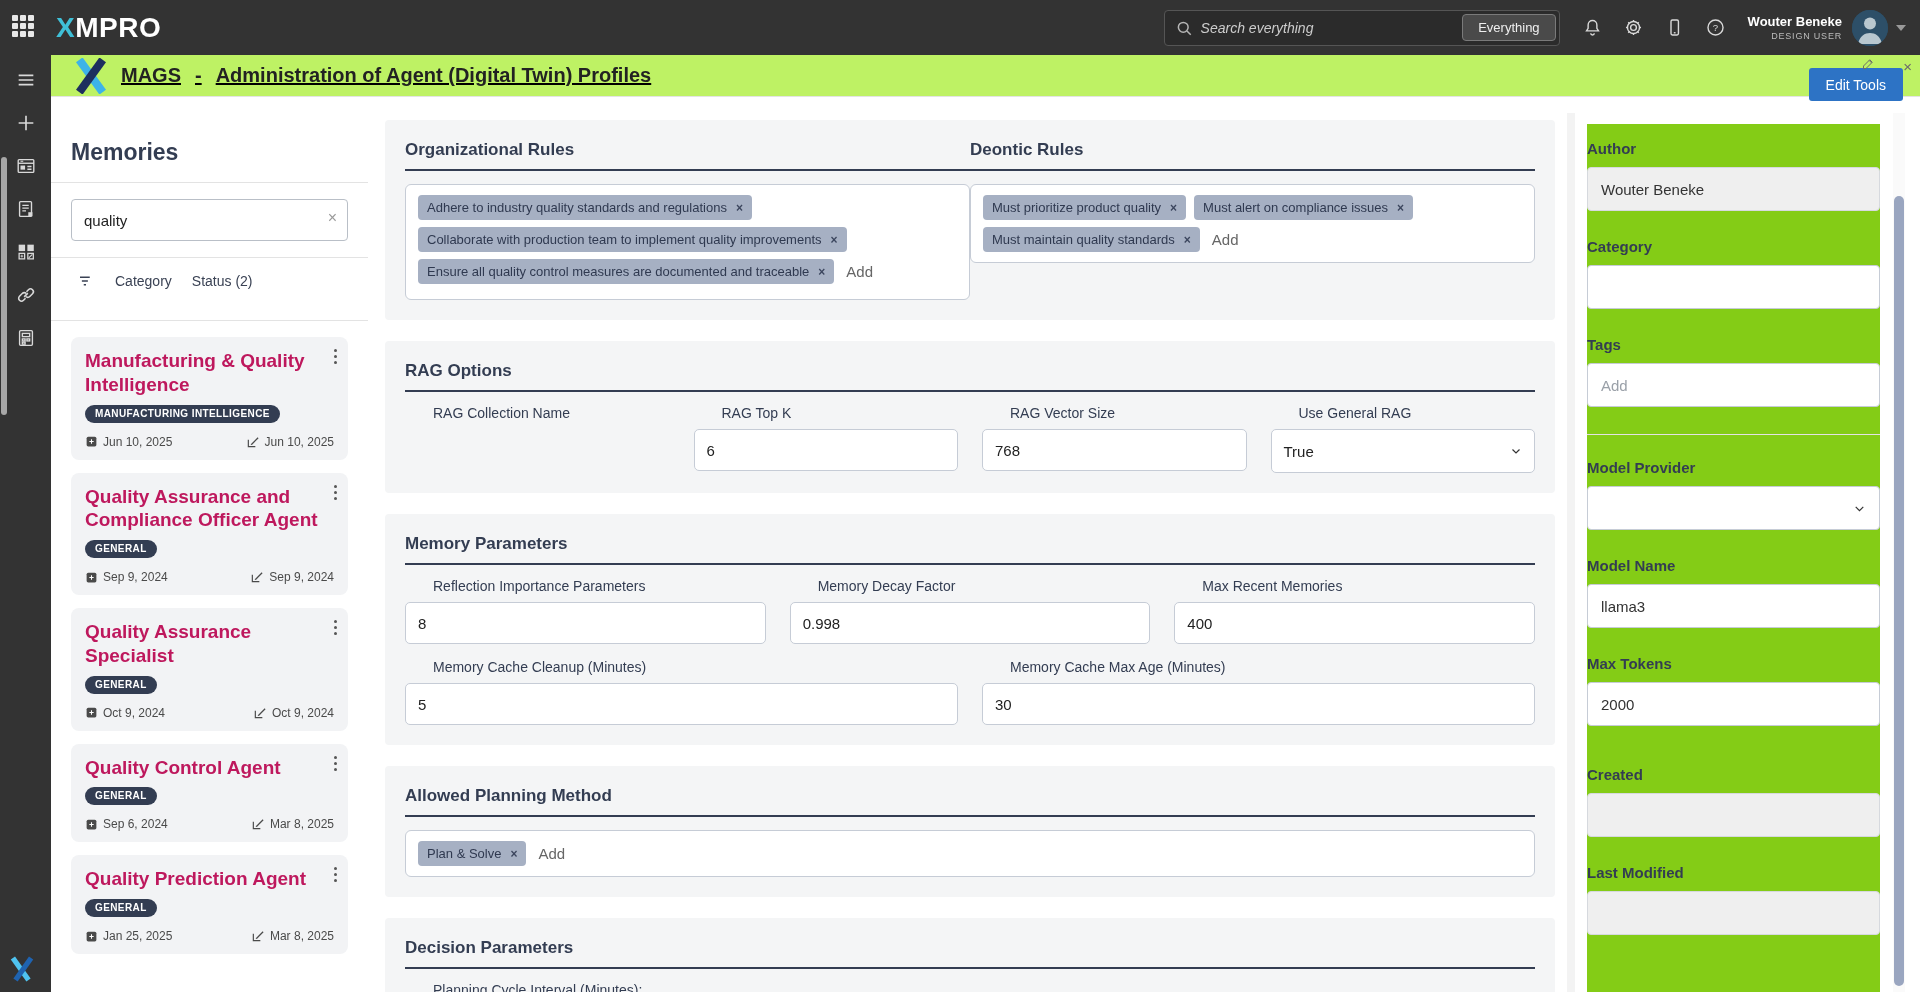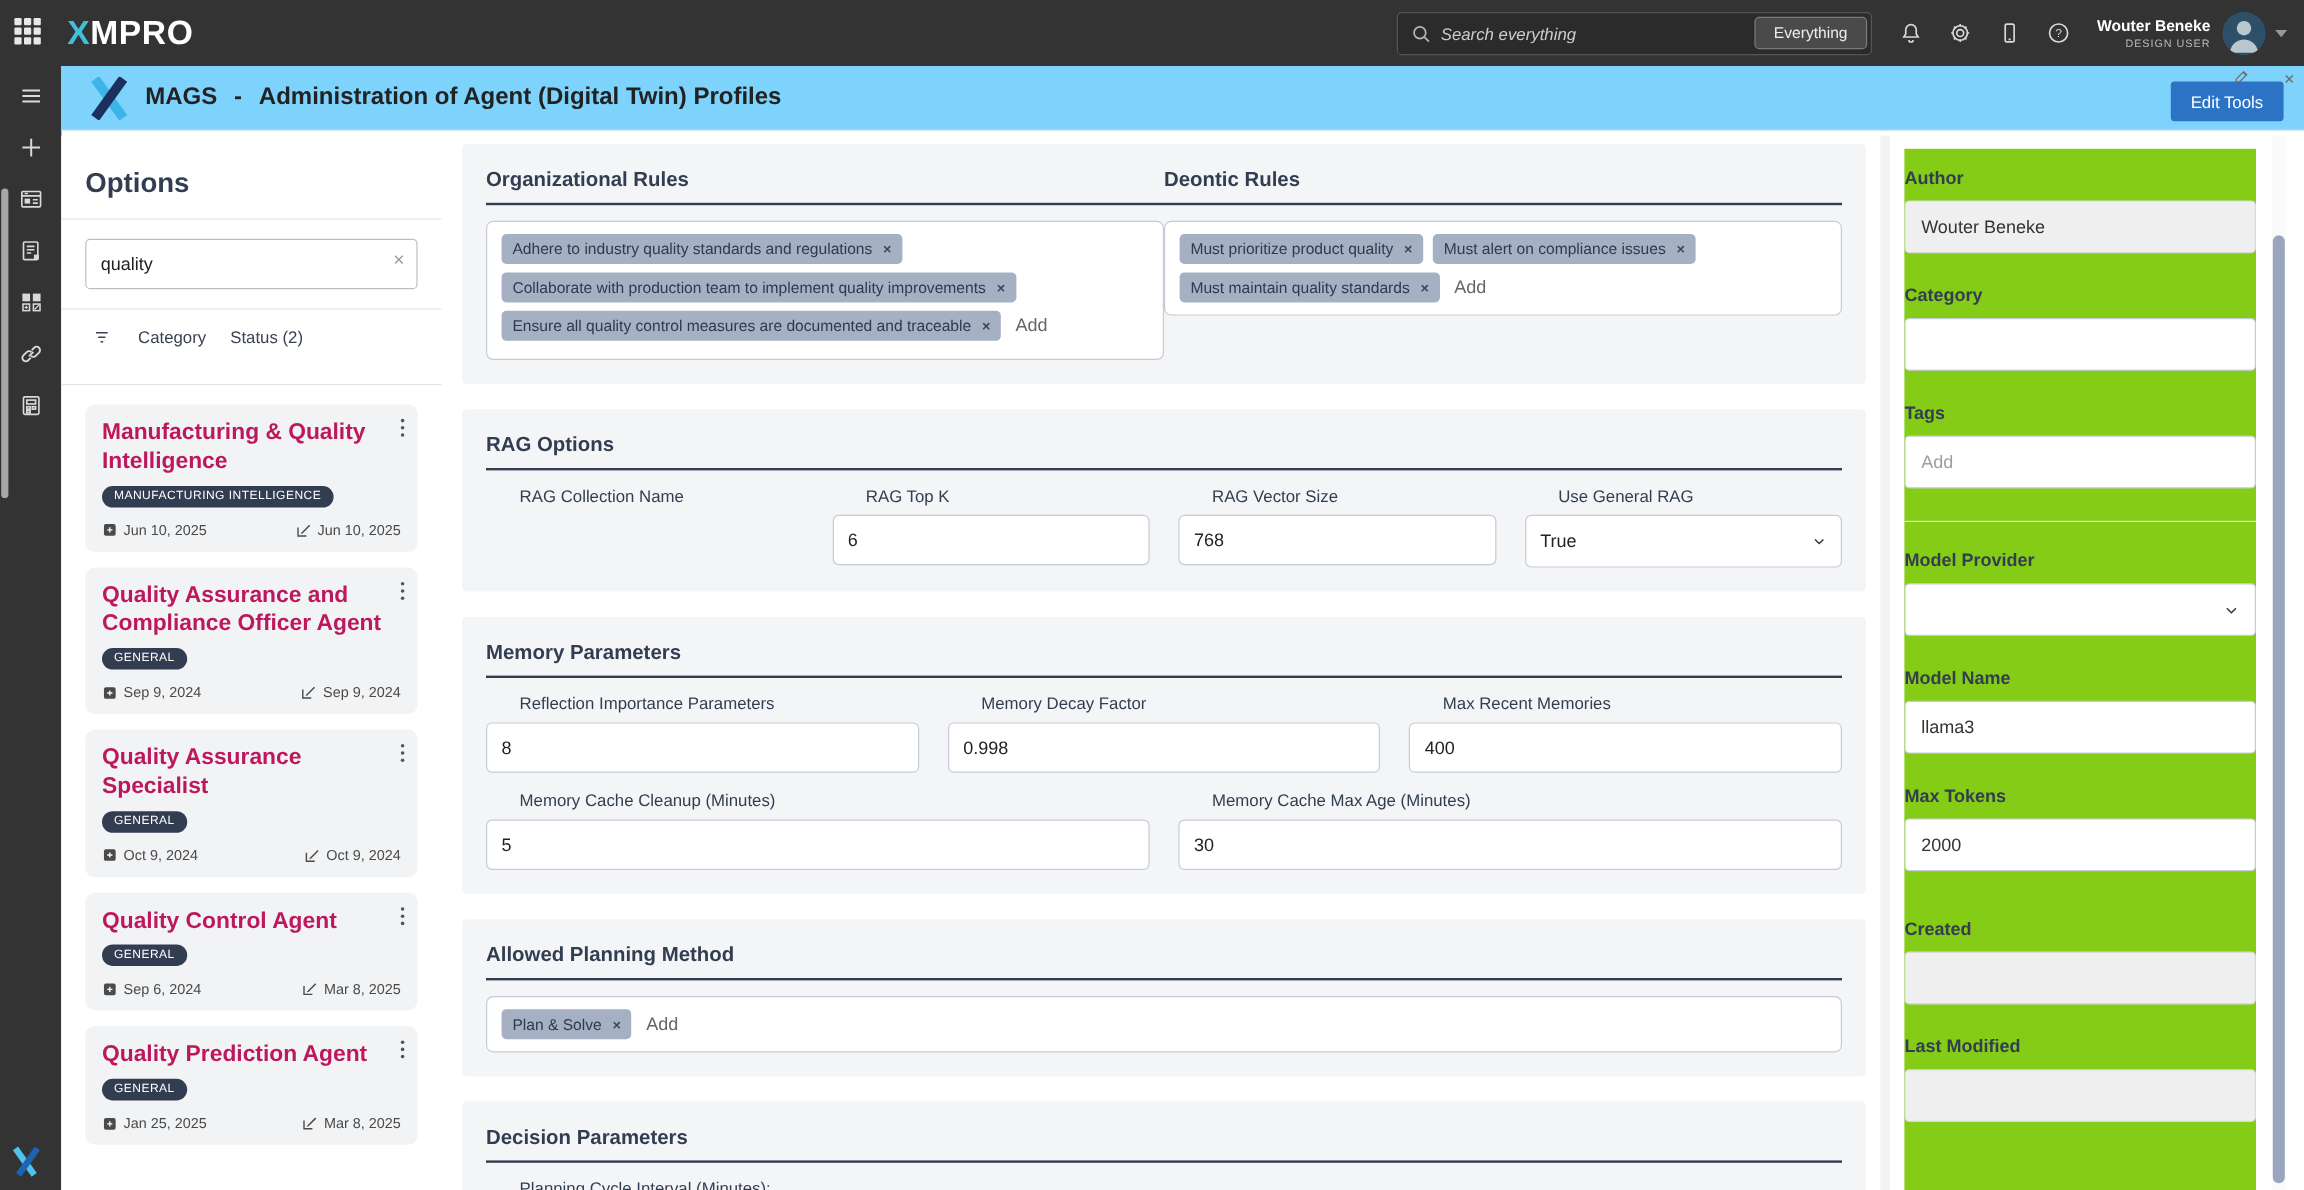--- a/index.html
+++ b/index.html
@@ -34,22 +34,22 @@
   
   .rail { position:absolute; left:0; top:55px; width:51px; height:937px; background:#333333;
           display:flex; flex-direction:column; align-items:center; padding-top:14px; gap:21px; }
   .rail .ric { width:22px; height:22px; cursor:pointer; }
   .rail-bottom-logo { position:absolute; left:9px; bottom:6px; }
 
   
   .content-bg { position:absolute; left:51px; top:55px; width:1869px; height:937px; background:#ffffff; }
 
   
-  .pghead { position:absolute; left:51px; top:55px; width:1869px; height:54px; background:#7dd3fc;
-            border-bottom:1px solid #e4e4e4; display:flex; align-items:center; padding-left:22px; }
+  .pghead { position:absolute; left:51px; top:55px; width:1869px; height:42px; background:#bef264;
+            border-bottom:1px solid #e4e4e4; display:flex; align-items:center; padding-left:22px;text-decoration:underline; }
   .pghead .xlogo { margin-right:12px; }
   .pg-app { font-size:20px; font-weight:800; color:#222; }
   .pg-sep { font-size:20px; font-weight:800; color:#222; margin:0 14px; }
   .pg-title { font-size:20px; font-weight:700; color:#222; }
   .edit-tools { position:absolute; right:17px; top:13px; height:33px; padding:0 17px; background:#2d73c5;
                 color:#fff; border:0; border-radius:3px; font-size:14px; font-family:"Liberation Sans",sans-serif;
                 cursor:pointer; z-index:2; }
   .corner-pencil { position:absolute; right:44px; top:1px; z-index:3; cursor:pointer; }
   .corner-close { position:absolute; right:8px; top:4px; z-index:3; color:#6b6b6b; font-size:15px;
                   line-height:1; cursor:pointer; }
@@ -63,21 +63,21 @@
   .psearch input { width:100%; height:42px; border:1px solid #b9bfc7; border-radius:4px; padding:0 30px 0 12px;
                    font-size:15px; color:#222; font-family:"Liberation Sans",sans-serif; outline:none; }
   .psearch .clear { position:absolute; right:11px; top:10px; color:#9a9a9a; font-size:16px; cursor:pointer; }
   .filters { height:46px; display:flex; align-items:center; gap:20px; padding:0 6px; }
   .filters .flabel { font-size:14px; color:#3a4254; cursor:pointer; }
   .plist { margin-top:16px; display:flex; flex-direction:column; gap:13px; }
   .pcard { background:#f2f3f5; border-radius:8px; padding:12px 14px 11px; position:relative; cursor:pointer; }
   .pcard .pname { font-size:19px; font-weight:700; color:#be185d; line-height:1.25; padding-right:16px; }
   .kebab { position:absolute; right:11px; top:12px; display:flex; flex-direction:column; gap:3px; cursor:pointer; }
   .kebab i { width:3px; height:3px; border-radius:50%; background:#555; }
-  .pbadge { display:inline-block; margin-top:8px; background:#333d52; color:#fff; font-size:10px; font-weight:400;
+  .pbadge { display:inline-block; margin-top:8px; background:#333d52; color:#fff; font-size:10px; font-weight:700;
             letter-spacing:.4px; padding:3px 10px 4px; border-radius:999px; }
   .pdates { margin-top:12px; display:flex; justify-content:space-between; align-items:center;
             font-size:12px; color:#4a4a4a; }
   .pdate { display:flex; align-items:center; gap:5px; }
 
   
   .main { position:absolute; left:385px; top:113px; width:1170px; height:879px; overflow:hidden;
           display:flex; flex-direction:column; gap:21px; padding-top:7px; }
   .card { background:#f4f5f6; border-radius:4px; padding:12px 20px 20px; }
   .sec-h { font-size:17px; font-weight:700; color:#333d52; padding:8px 0 9px; border-bottom:2px solid #333d52;
@@ -240,21 +240,21 @@
   <span class="pg-title">Administration of Agent (Digital Twin) Profiles</span>
   <svg class="corner-pencil" width="15" height="15" viewBox="0 0 24 24" fill="none" stroke="#6b6b6b" stroke-width="1.6">
       <path d="M14 6l4 4L8 20H4v-4z"></path>
       <path d="M13 7l4 4"></path>
     </svg>
   <span class="corner-close">×</span>
   <button class="edit-tools">Edit Tools</button>
 </div>
 
 <div class="profiles">
-  <h1>Options</h1>
+  <h1>Memories</h1>
   <div class="pdiv"></div>
   <div class="psearch">
     <input type="text" value="quality" style="">
     <span class="clear">×</span>
   </div>
   <div class="pdiv"></div>
   <div class="filters">
     <svg width="18" height="18" viewBox="0 0 24 24" fill="none" stroke="#3a4254" stroke-width="1.8">
         <path d="M4 7h13M6.5 12h8M9 17h3"></path>
       </svg>

